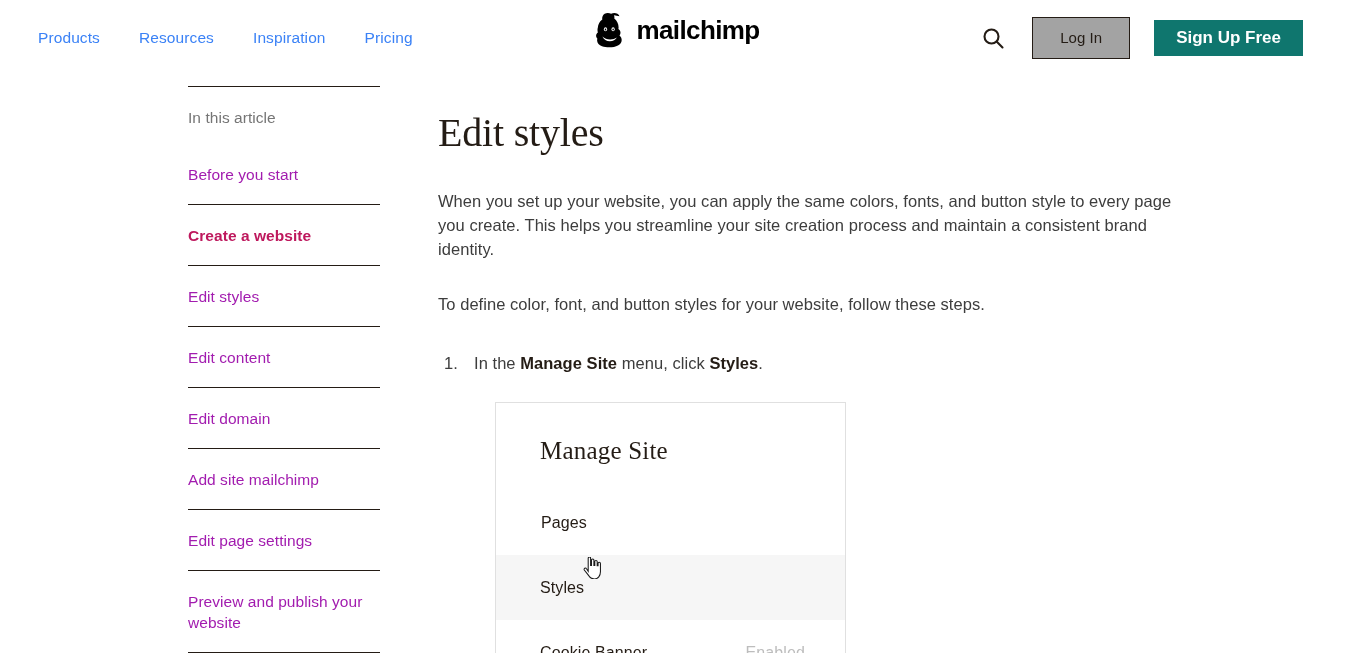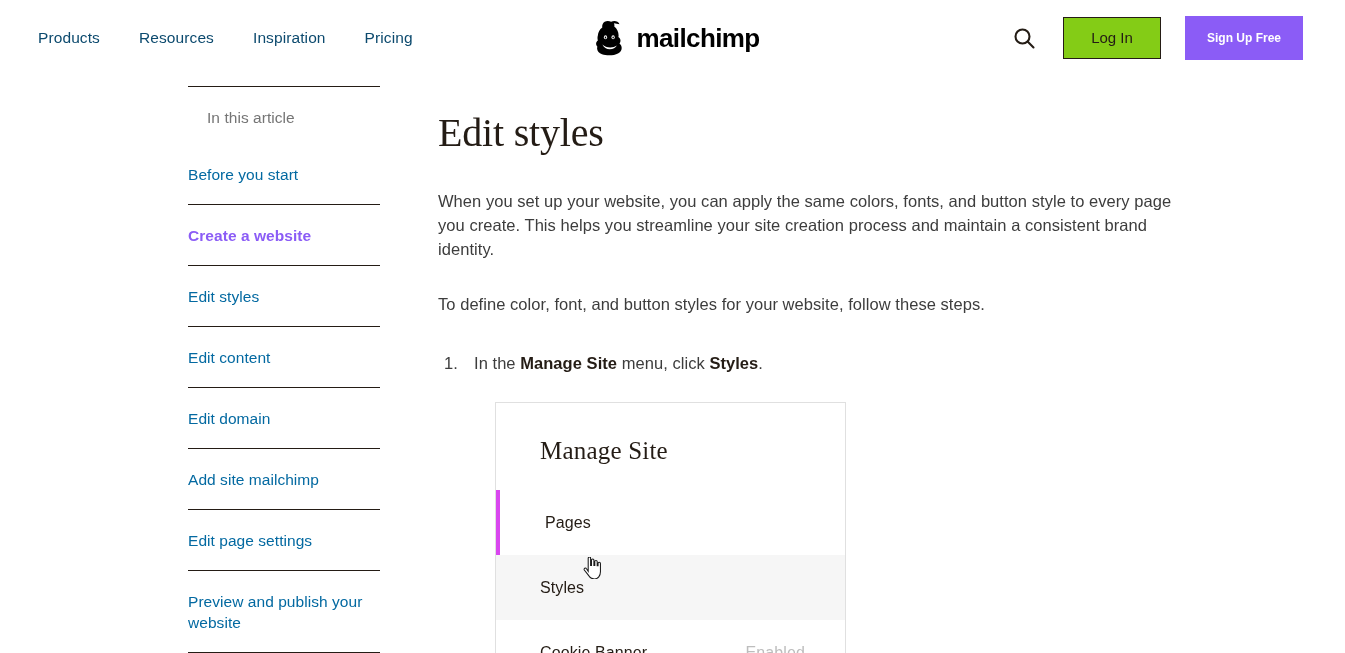--- a/index.html
+++ b/index.html
@@ -25,31 +25,31 @@
 
   .nav-primary {
     display: flex;
     align-items: center;
     margin-left: 38px;
     gap: 39px;
   }
 
   .nav-link {
     font-size: 15.5px;
-    color: #0c4a6e;
+    color: #3b82f6;
     letter-spacing: 0.1px;
     text-decoration: none;
     white-space: nowrap;
     cursor: pointer;
   }
 
   .brand-logo {
     position: absolute;
     left: 50%;
-    top: 15px;
+    top: 7px;
     transform: translateX(-50%);
     display: flex;
     align-items: center;
     gap: 5px;
     cursor: pointer;
   }
   .brand-mark { display: block; }
   .brand-word {
     font-size: 26px;
     font-weight: bold;
@@ -72,36 +72,36 @@
     width: 34px; height: 34px;
     display: flex; align-items: center; justify-content: center;
     background: none; border: none; cursor: pointer;
     margin-right: 22px;
   }
 
   .login-btn {
     width: 98px;
     height: 42px;
     border: 1px solid #241c15;
-    background: #84cc16;
+    background: #a3a3a3;
     color: #241c15;
     font-size: 15px;
     font-family: "Liberation Sans", sans-serif;
     display: flex; align-items: center; justify-content: center;
     cursor: pointer;
     margin-right: 24px;
   }
 
   .signup-btn {
-    height: 44px;
+    height: 36px;
     padding: 0 22px;
-    background: #8b5cf6;
+    background: #0f766e;
     border: none;
     color: #ffffff;
-    font-size: 12px;
+    font-size: 17px;
     font-weight: bold;
     font-family: "Liberation Sans", sans-serif;
     display: flex; align-items: center; justify-content: center;
     cursor: pointer;
     white-space: nowrap;
   }
 
   
   .page-body {
     display: flex;
@@ -129,24 +129,23 @@
     line-height: 21px;
     letter-spacing: 0.05px;
     cursor: pointer;
     text-decoration: none;
     display: block;
   }
   .toc-entry.label {
     color: #757575;
     cursor: default;
     padding-bottom: 16px;
-    margin-left: 19px;
-  }
-  .toc-entry.link { color: #0369a1; }
-  .toc-entry.current { color: #8b5cf6; font-weight: bold; }
+  }
+  .toc-entry.link { color: #a21caf; }
+  .toc-entry.current { color: #be185d; font-weight: bold; }
 
   
   .article {
     margin-left: 58px;
     padding-top: 36px;
     width: 740px;
     flex: 0 0 auto;
   }
 
   .article-title {
@@ -218,21 +217,21 @@
     align-items: center;
     justify-content: space-between;
     padding: 0 40px 0 44px;
     font-size: 16px;
     color: #241c15;
     cursor: pointer;
     position: relative;
     letter-spacing: 0.1px;
   }
   .card-row.first {
-    border-left: 5px solid #d946ef;
+    border-left: 1px solid #d946ef;
     margin-left: -1px;
     padding-left: 45px;
   }
   .card-row.highlight {
     background: #f6f6f6;
   }
   .card-row .row-status {
     color: #bdbdbd;
     font-size: 16px;
   }

